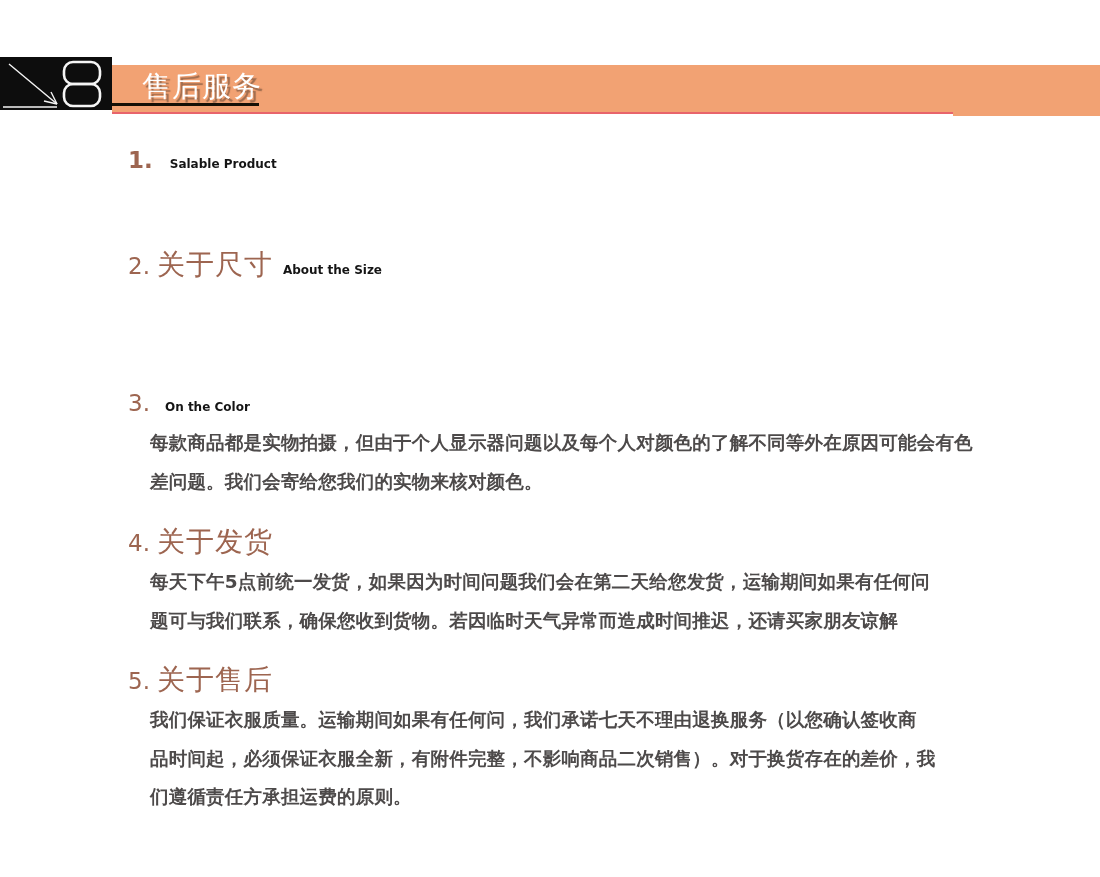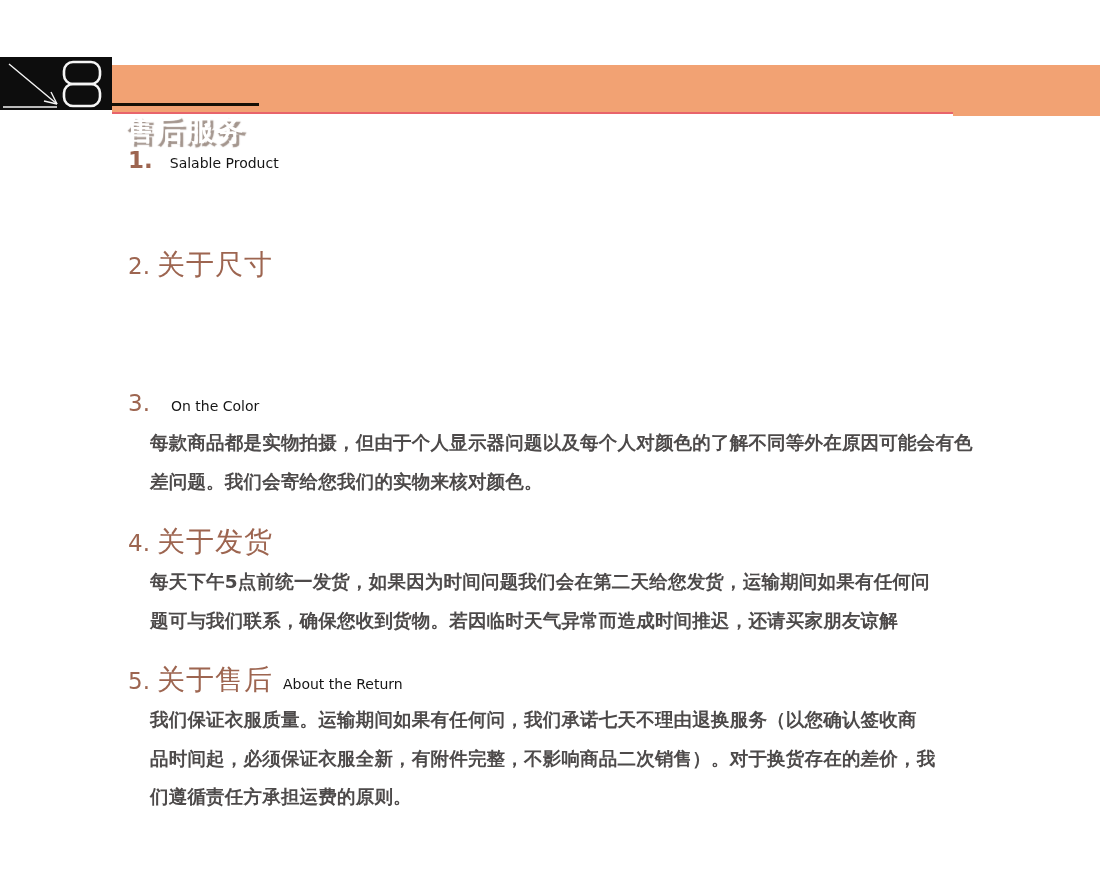--- a/index.html
+++ b/index.html
@@ -14,43 +14,42 @@
   .orange-bar{
     position:absolute;left:112px;top:65px;width:988px;height:48px;background:#F2A273;
   }
   .pink-line{
     position:absolute;left:112px;top:112px;width:841px;height:2px;background:#E8646B;
   }
   .orange-step{
     position:absolute;left:953px;top:113px;width:147px;height:3px;background:#F2A273;
   }
   .page-title{
-    position:absolute;left:125px;top:67px;
-    font-size:29px;font-weight:bold;color:#ffffff;letter-spacing:1px;
+    position:absolute;left:142px;top:67px;
+    font-size:29px;font-weight:normal;color:#ffffff;letter-spacing:1px;
     text-shadow:3px 3px 1px rgba(88,62,48,0.55);
     white-space:nowrap;
-    margin-top:44px;
   }
   .title-underline{
     position:absolute;left:112px;top:103px;width:147px;height:3px;background:#161006;
   }
   
   .sec{position:absolute;left:128px;white-space:nowrap;}
   .sec-head{display:flex;align-items:baseline;line-height:34px;height:34px;}
   .sec-num{
     font-size:23px;color:#9D6550;margin-right:7px;
   }
   .sec-zh{
     font-size:28px;color:#9D6550;letter-spacing:1px;
   }
   .sec-en{
-    font-size:14px;font-weight:normal;color:#151515;letter-spacing:0px;
+    font-size:12px;font-weight:bold;color:#151515;letter-spacing:0px;
   }
   .sec-en.gap{margin-left:10px;}
-  .sec-en.tight{margin-left:14px;}
+  .sec-en.tight{margin-left:8px;}
   .sec.bold .sec-num,.sec.bold .sec-zh{font-weight:bold;}
   .sec-body{margin:4px 0 0 22px;}
   .sec-body .line{
     font-size:18.5px;line-height:38.5px;color:#4D4A4A;font-weight:600;
     letter-spacing:0.2px;white-space:nowrap;
   }
   .s1{top:143px;}
   .s2{top:248px;}
   .s3{top:386px;}
   .s4{top:525px;}
@@ -85,20 +84,21 @@
     <div class="sec-head">
       <span class="sec-num">1.</span>
       <span class="sec-en gap">Salable Product</span>
     </div>
   </section>
 
   <section class="sec s2">
     <div class="sec-head">
       <span class="sec-num">2.</span>
       <span class="sec-zh">关于尺寸</span>
+      <span class="sec-en gap">About the Size</span>
     </div>
   </section>
 
   <section class="sec s3">
     <div class="sec-head">
       <span class="sec-num">3.</span>
       <span class="sec-en tight">On the Color</span>
     </div>
     <div class="sec-body">
       <div class="line">每款商品都是实物拍摄，但由于个人显示器问题以及每个人对颜色的了解不同等外在原因可能会有色</div>
@@ -114,21 +114,20 @@
     <div class="sec-body">
       <div class="line">每天下午5点前统一发货，如果因为时间问题我们会在第二天给您发货，运输期间如果有任何问</div>
       <div class="line">题可与我们联系，确保您收到货物。若因临时天气异常而造成时间推迟，还请买家朋友谅解</div>
     </div>
   </section>
 
   <section class="sec s5">
     <div class="sec-head">
       <span class="sec-num">5.</span>
       <span class="sec-zh">关于售后</span>
-      <span class="sec-en gap">About the Return</span>
     </div>
     <div class="sec-body">
       <div class="line">我们保证衣服质量。运输期间如果有任何问，我们承诺七天不理由退换服务（以您确认签收商</div>
       <div class="line">品时间起，必须保证衣服全新，有附件完整，不影响商品二次销售）。对于换货存在的差价，我</div>
       <div class="line">们遵循责任方承担运费的原则。</div>
     </div>
   </section>
 
 </div>
 

